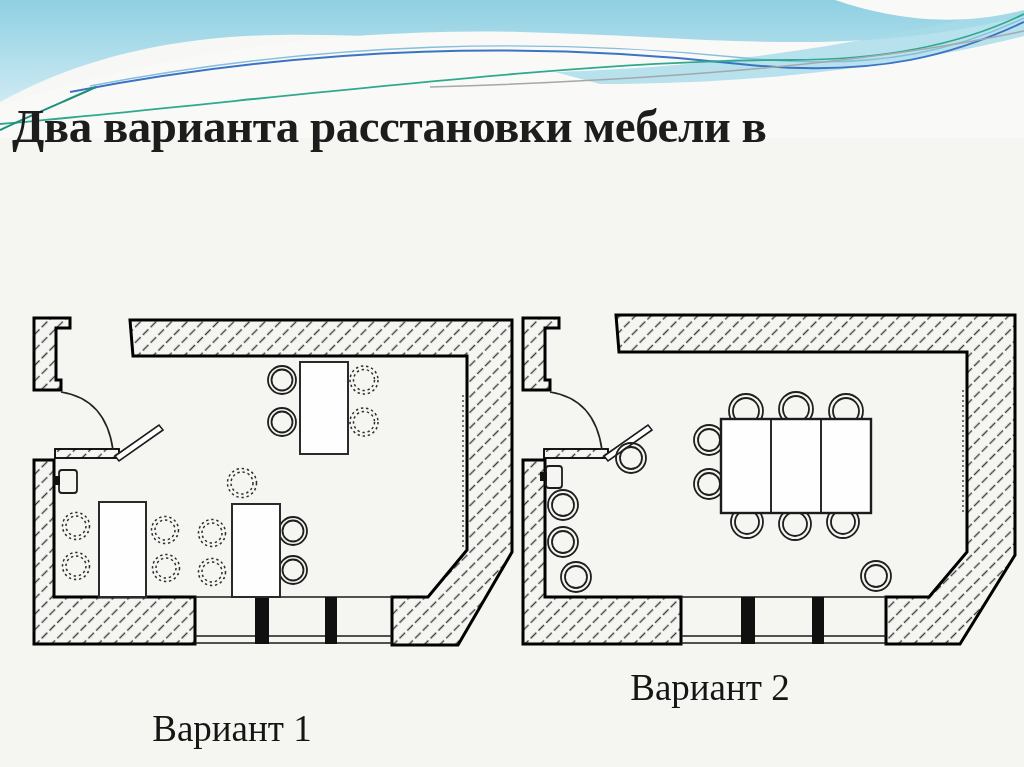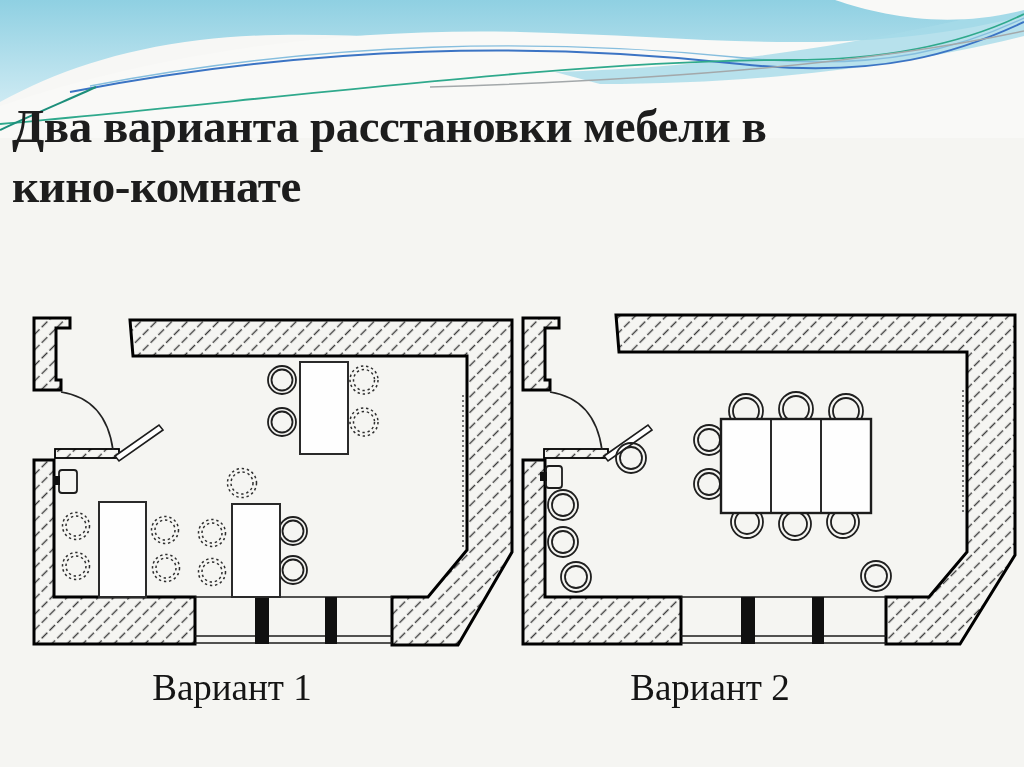--- a/index.html
+++ b/index.html
@@ -16,21 +16,21 @@
     font-size:47px;line-height:1.28;font-weight:600;
     color:#1d1d1d;letter-spacing:-0.5px;
   }
   .plan{position:absolute;top:300px;z-index:2;}
   .plan.left{left:30px;}
   .plan.right{left:519px;}
   .caption{
     position:absolute;top:666px;z-index:2;text-align:center;
     font-size:37px;font-weight:500;color:#151515;
   }
-  .caption.one{left:72px;width:320px;}
+  .caption.one{left:72px;width:320px;margin-top:41px;}
   .caption.two{left:550px;width:320px;}
   
   .wall{fill:url(#hatchL);stroke:#000;stroke-width:3;stroke-linejoin:miter;}
   .planR .wall{fill:url(#hatchR);}
   .sill{fill:url(#hatchL);stroke:#000;stroke-width:1.8;}
   .planR .sill{fill:url(#hatchR);}
   .table{fill:#fefefe;stroke:#2a2a2a;stroke-width:2;}
   .chair circle{fill:none;stroke:#1f1f1f;stroke-width:1.8;}
   .chair.dotted circle{stroke:#2e2e2e;stroke-width:1.5;stroke-dasharray:2.4 2.8;}
   .thinline{stroke:#1a1a1a;stroke-width:1.5;fill:none;}
@@ -57,21 +57,21 @@
     <path fill="#f9f9f7" d="M0,106 C160,52 335,28 520,32 C705,36 845,60 1024,16 V138 H0 Z"></path>
     <path fill="#a6dbe9" opacity="0.8" d="M555,72 C740,66 880,40 1024,5 V36 C905,66 760,84 600,84 Z"></path>
     <path fill="#f9f9f7" d="M835,0 H1024 V10 C945,30 880,15 835,0 Z"></path>
     <path stroke="#3b74c4" stroke-width="2" fill="none" d="M70,92 C320,44 540,42 740,64 C880,79 960,52 1024,22"></path>
     <path stroke="#86bede" stroke-width="1.3" fill="none" d="M90,86 C330,40 545,38 745,58 C885,72 965,46 1024,18"></path>
     <path stroke="#2fa98c" stroke-width="1.8" fill="none" d="M0,124 C260,101 570,60 790,60 C900,60 975,38 1024,14"></path>
     <path stroke="#a3a8aa" stroke-width="1.5" fill="none" d="M430,87 C700,79 890,60 1024,31"></path>
     <path stroke="#1d8f7b" stroke-width="2" fill="none" d="M0,130 C38,112 70,99 96,87"></path>
   </svg>
 
-  <h1 class="slide-title"><span>Два варианта расстановки мебели в</span><br><span>кино-комнате</span></h1>
+  <h1 class="slide-title"><span>Два варианта расстановки мебели в</span><br></h1>
 
   <svg class="plan left" width="490" height="350" viewBox="0 0 490 350">
     <defs>
       <pattern id="hatchL" patternUnits="userSpaceOnUse" width="11" height="11" patternTransform="rotate(-45)">
         <line x1="0" y1="5.5" x2="11" y2="5.5" stroke="#3a3a3a" stroke-width="1.4" stroke-dasharray="8 4"></line>
       </pattern>
     </defs>
 
     <g>
       <path class="wall" d="M100,20 H482 V252 L428,345 H362 V297 H398 L437,250 V56 H103 Z"></path>

